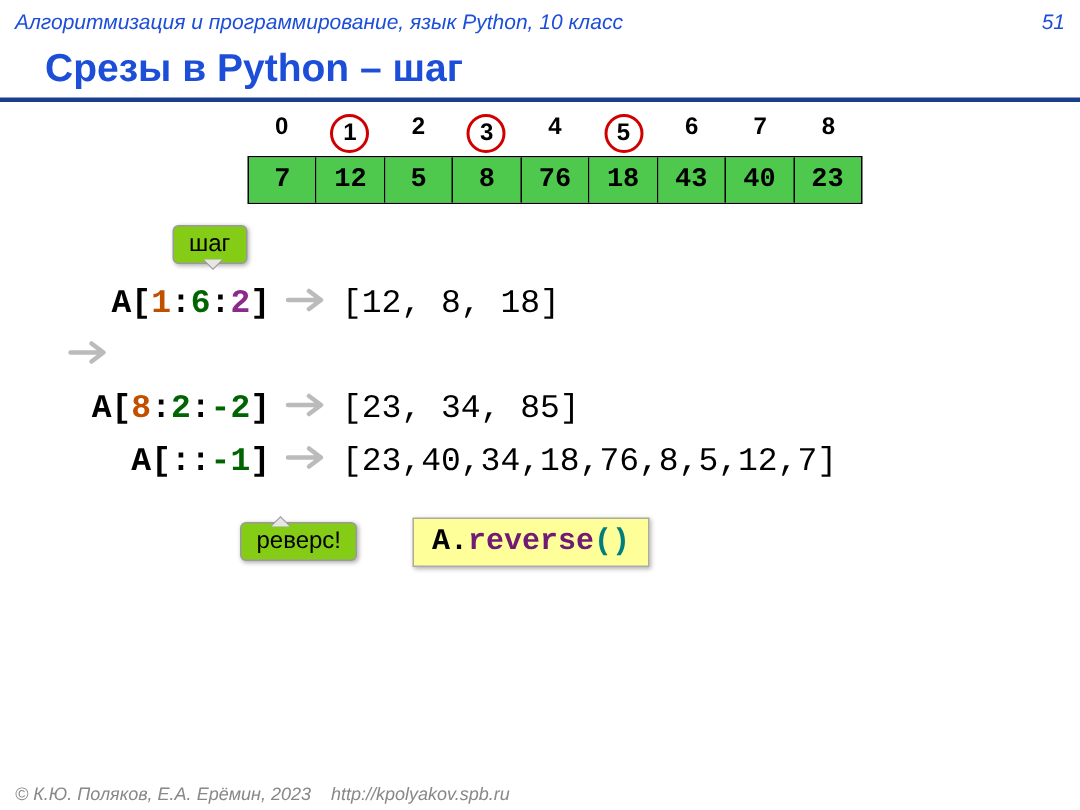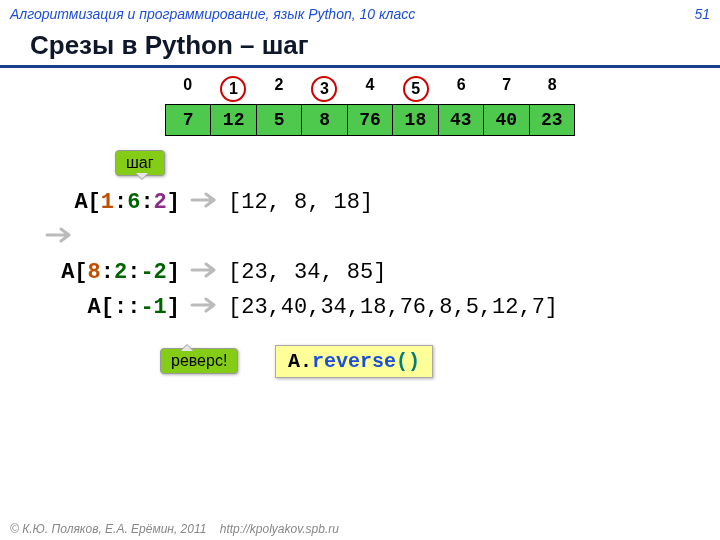--- a/index.html
+++ b/index.html
@@ -16,21 +16,21 @@
     font-style: italic;
     color: #1d4ed8;
     font-size: 14px;
     padding: 6px 10px 2px 10px;
     display: flex;
     justify-content: space-between;
   }
   .slide-title {
     font-size: 26px;
     font-weight: bold;
-    color: #0f172a;
+    color: #1d4ed8;
     padding: 6px 25px 4px 30px;
     border-bottom: 3px solid #1a3f8a;
     margin-bottom: 8px;
   }
   .array-area {
     margin-left: 165px;
     width: 410px;
   }
   .indices {
     display: flex;
@@ -155,21 +155,21 @@
     left: 275px;
     top: 345px;
     background: #ffff99;
     border: 1px solid #aaa;
     padding: 4px 12px;
     font-family: 'Courier New', monospace;
     font-size: 20px;
     font-weight: bold;
     box-shadow: 1px 1px 3px rgba(0,0,0,0.3);
   }
-  .kw { color: #1d4ed8; }
+  .kw { color: #701a75; }
   .pn { color: #007d7d; }
 
   .footer {
     position: absolute;
     bottom: 4px;
     left: 10px;
     font-size: 12px;
     font-style: italic;
     color: #888;
   }
@@ -240,16 +240,16 @@
     </div>
   </div>
 
 <div class="callout rev">реверс!</div>
 
 <div class="reverse-box">
   <span>A.</span><span class="kw">reverse</span><span class="pn">()</span>
 </div>
 
 <div class="footer">
-  <span>© К.Ю. Поляков, Е.А. Ерёмин, 2011</span>
+  <span>© К.Ю. Поляков, Е.А. Ерёмин, 2023</span>
   &nbsp;&nbsp;
   <span>http://kpolyakov.spb.ru</span>
 </div>
 
 </body></html>

